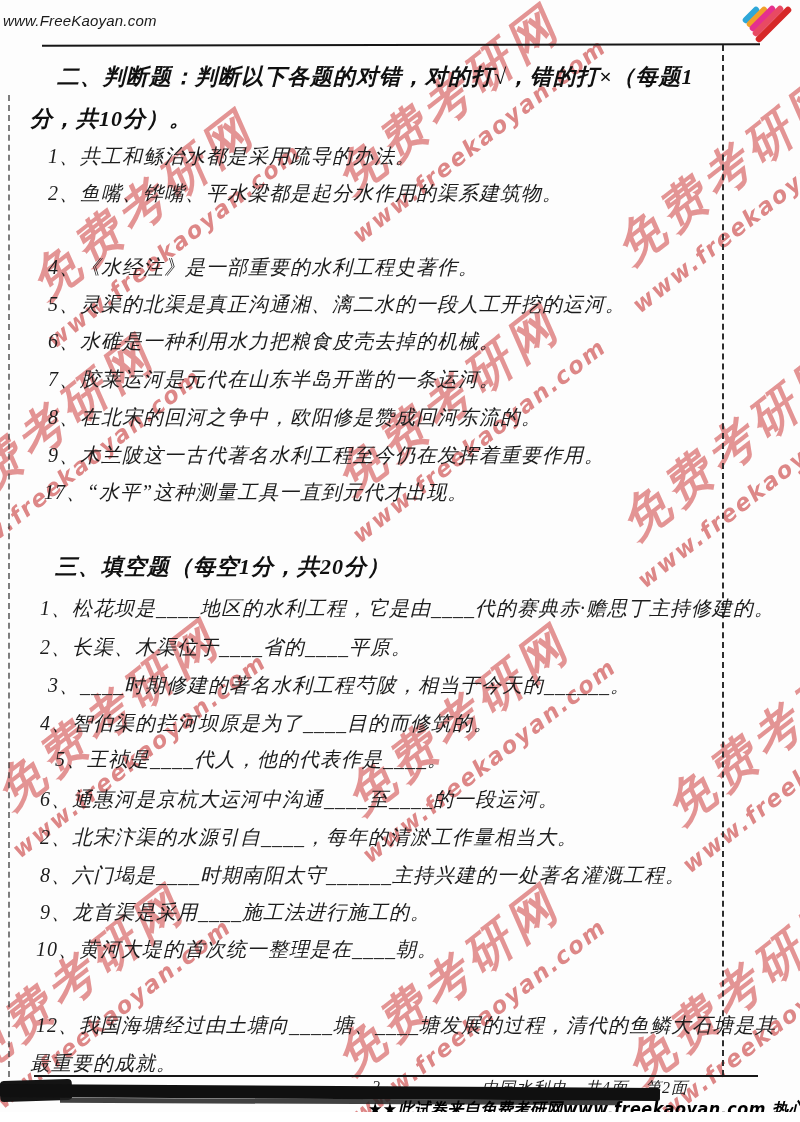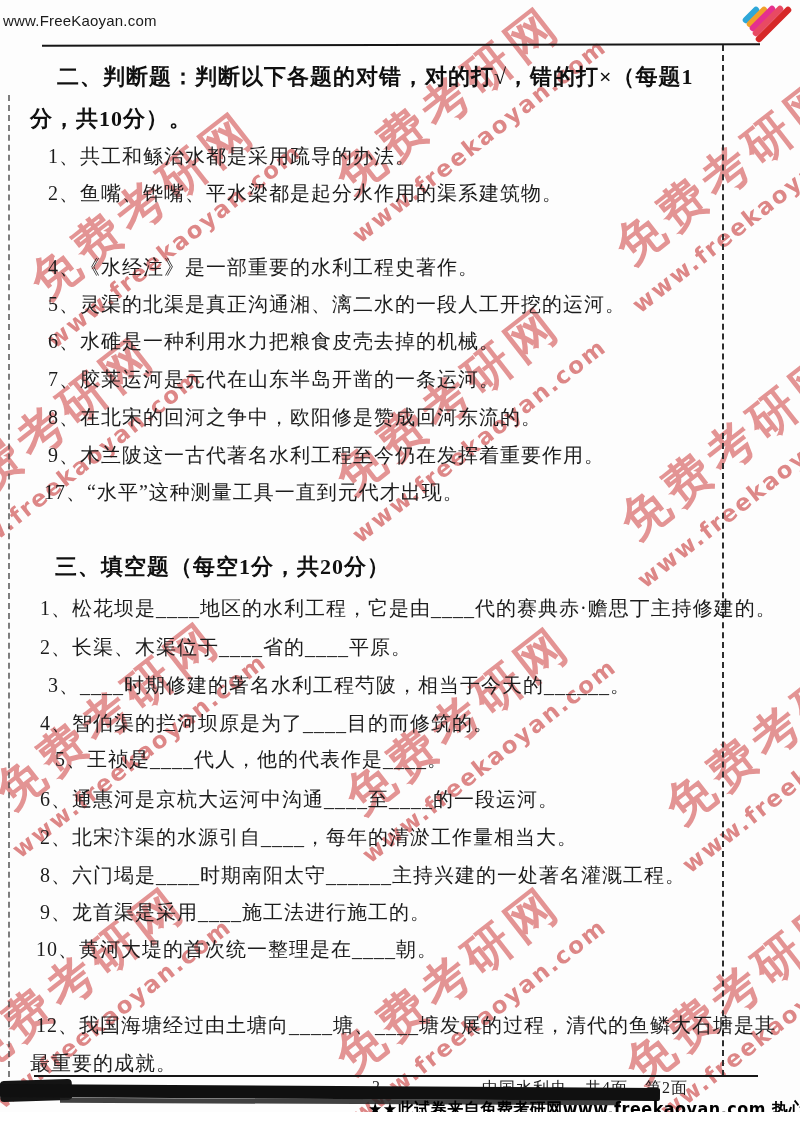--- a/index.html
+++ b/index.html
@@ -1,18 +1,18 @@
 <!DOCTYPE html>
 <html><head>
 <meta charset="utf-8">
 <style>
   html,body{margin:0;padding:0;background:#ffffff;}
   .page{
     position:relative;width:800px;height:1112px;background:#fdfdfd;
-    overflow:hidden;font-family:"Liberation Serif",serif;
+    overflow:hidden;font-family:"Liberation Serif",serif;font-style:italic;
   }
   
   .top-url{
     position:absolute;left:3px;top:12px;font-size:15px;color:#1a1a1a;
     font-family:"Liberation Sans",sans-serif;letter-spacing:0.2px;z-index:4;
   }
   .logo{position:absolute;left:740px;top:3px;z-index:4;}
   
   .wm-layer{position:absolute;left:0;top:0;width:800px;height:1122px;z-index:1;}
   .wm{

